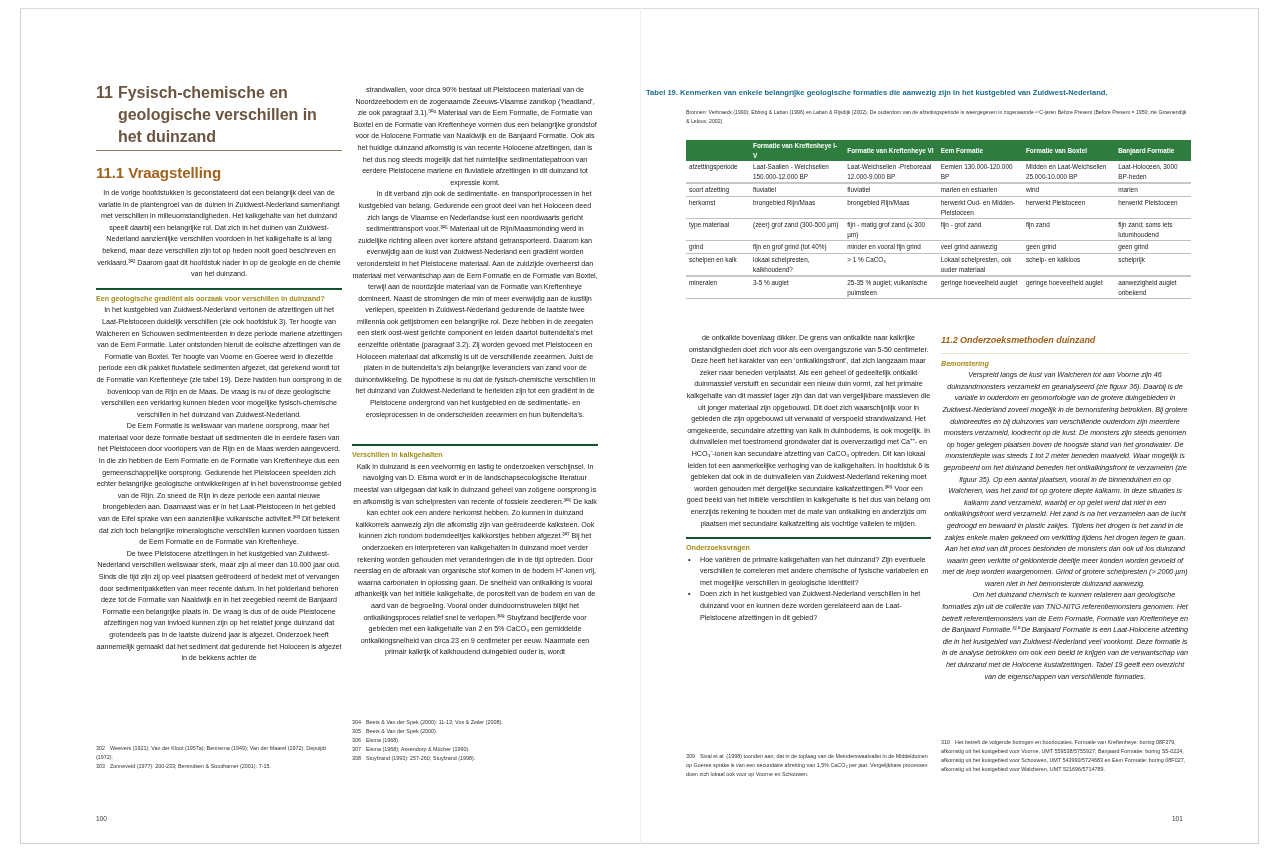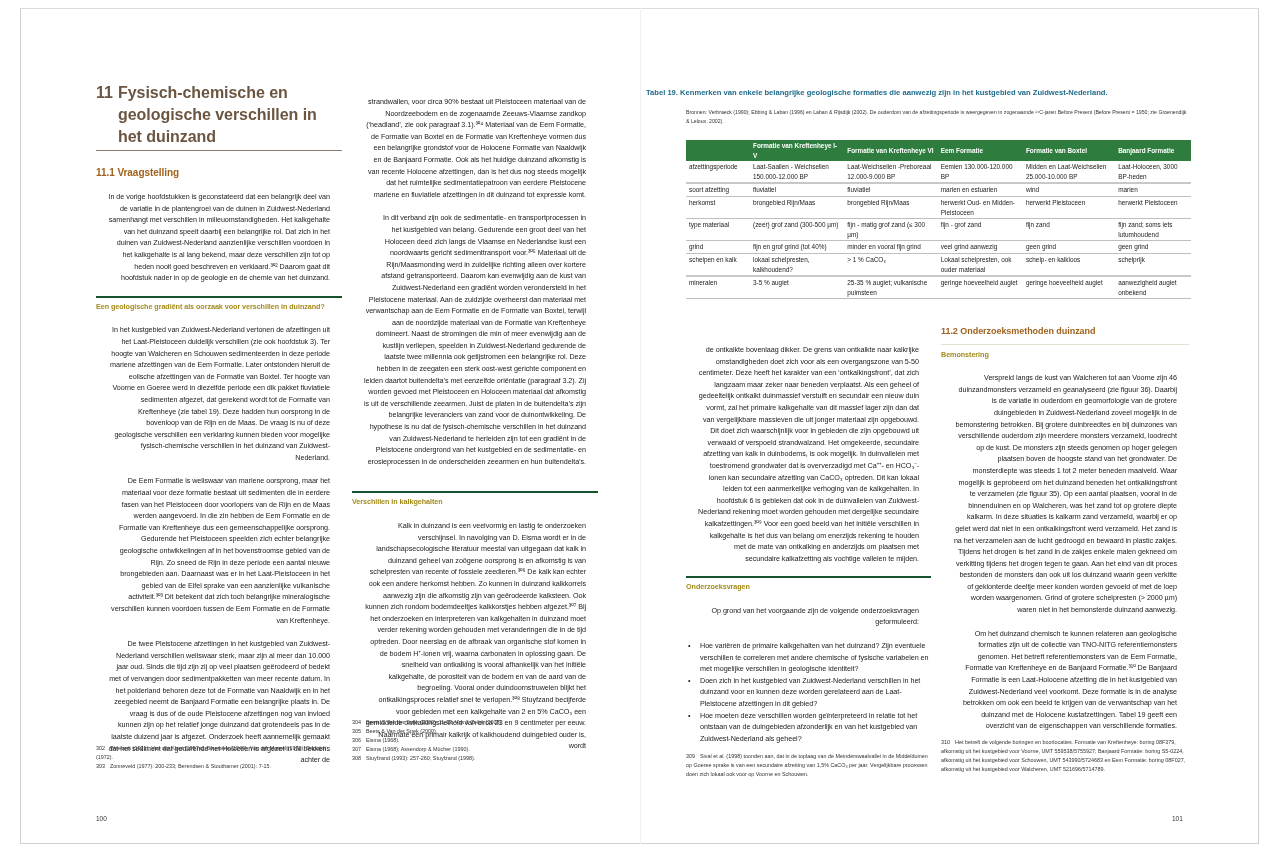--- a/index.html
+++ b/index.html
@@ -1,26 +1,26 @@
 <!DOCTYPE html>
 <html><head>
 <meta charset="utf-8">
 <style>
   html, body { margin: 0; padding: 0; background: #ffffff; }
   body { width: 1280px; height: 854px; position: relative; overflow: hidden; font-family: "Liberation Sans", sans-serif; color: #1a1a1a; }
   .spread { position: absolute; left: 20px; top: 8px; width: 1237px; height: 834px; border: 1px solid #d0d0d0; border-top: 1px solid #dcdcdc; background: #fff; }
   .gutter { position: absolute; left: 640px; top: 8px; width: 1px; height: 836px; background: #f0f0f0; }
   .col { position: absolute; font-size: 7.2px; line-height: 11.6px; letter-spacing: -0.05px; }
-  .col p { margin: 12px; text-align: right; }
+  .col p { margin: 0; text-align: center; }
   .col p.indent { text-indent: 18px; }
   .chap-title { font-size: 17px; font-weight: bold; color: #5e4b4b; margin: 0 0 18px 0; line-height: 20px; }
   .chap-title .letter { display: inline-block; width: 20px; }
   .sec-title { font-size: 16px; font-weight: bold; color: #6b5540; line-height: 22px; padding-left: 22px; text-indent: -22px; border-bottom: 1px solid #8a7a6a; padding-bottom: 2px; margin-bottom: 16px; }
   .sec-title .num { display: inline-block; width: 22px; text-indent: 0; }
-  .sub-title { font-size: 10px; font-weight: bold; color: #a0621c; margin: 0 0 8px 0; line-height: 12px; }
+  .sub-title { font-size: 15px; font-weight: bold; color: #a0621c; margin: 0 0 8px 0; line-height: 12px; }
   .box-head { font-weight: bold; color: #a38a1a; border-top: 2px solid #14532d; padding-top: 3px; margin-top: 6px; }
   .fn { font-size: 5.4px; line-height: 9px; color: #333; }
   .fn .fnnum { display: inline-block; width: 14px; }
   .fnblock { position: absolute; }
   .pagenum { position: absolute; font-size: 6.5px; color: #333; }
   .tbl-title { position: absolute; left: 646px; top: 88px; width: 510px; font-size: 7.6px; font-weight: bold; color: #1f6b8a; }
   .tbl-src { position: absolute; left: 686px; top: 108px; width: 505px; font-size: 5.2px; line-height: 9px; color: #333; }
   table.geo { position: absolute; left: 686px; top: 140px; width: 505px; border-collapse: collapse; font-size: 6.4px; line-height: 9.6px; }
   table.geo th { background: #2e7d3e; color: #fff; font-weight: bold; text-align: left; padding: 1px 3px; height: 12px; }
   table.geo td { padding: 1px 3px; vertical-align: top; border-bottom: 1px solid #bfbfbf; }
@@ -141,32 +141,30 @@
         <td>geringe hoeveelheid augiet</td>
         <td>geringe hoeveelheid augiet</td>
         <td>aanwezigheid augiet onbekend</td>
       </tr>
     </tbody>
 </table>
 
 <div class="col" style="left:686px; top:332px; width:245px;">
   <p>de ontkalkte bovenlaag dikker. De grens van ontkalkte naar kalkrijke omstandigheden doet zich voor als een overgangszone van 5-50 centimeter. Deze heeft het karakter van een ‘ontkalkingsfront’, dat zich langzaam maar zeker naar beneden verplaatst. Als een geheel of gedeeltelijk ontkalkt duinmassief verstuift en secundair een nieuw duin vormt, zal het primaire kalkgehalte van dit massief lager zijn dan dat van vergelijkbare massieven die uit jonger materiaal zijn opgebouwd. Dit doet zich waarschijnlijk voor in gebieden die zijn opgebouwd uit verwaaid of verspoeld strandwalzand. Het omgekeerde, secundaire afzetting van kalk in duinbodems, is ook mogelijk. In duinvalleien met toestromend grondwater dat is oververzadigd met Ca⁺⁺- en HCO₃⁻-ionen kan secundaire afzetting van CaCO₃ optreden. Dit kan lokaal leiden tot een aanmerkelijke verhoging van de kalkgehalten. In hoofdstuk 6 is gebleken dat ook in de duinvalleien van Zuidwest-Nederland rekening moet worden gehouden met dergelijke secundaire kalkafzettingen.³⁰⁹ Voor een goed beeld van het initiële verschillen in kalkgehalte is het dus van belang om enerzijds rekening te houden met de mate van ontkalking en anderzijds om plaatsen met secundaire kalkafzetting als vochtige valleien te mijden.</p>
   <div class="box-head" style="margin-top:8px;">Onderzoeksvragen</div>
-  <p>Op grond van het voorgaande zijn de volgende onderzoeksvragen geformuleerd:</p>
   <ul class="q">
     <li>Hoe variëren de primaire kalkgehalten van het duinzand? Zijn eventuele verschillen te correleren met andere chemische of fysische variabelen en met mogelijke verschillen in geologische identiteit?</li>
     <li>Doen zich in het kustgebied van Zuidwest-Nederland verschillen in het duinzand voor en kunnen deze worden gerelateerd aan de Laat-Pleistocene afzettingen in dit gebied?</li>
-    <li>Hoe moeten deze verschillen worden geïnterpreteerd in relatie tot het ontstaan van de duingebieden afzonderlijk en van het kustgebied van Zuidwest-Nederland als geheel?</li>
   </ul>
 </div>
 <div class="fnblock" style="left:686px; top:752px; width:245px;">
   <div class="fn"><span class="fnnum">309</span><span>Sival et al. (1998) toonden aan, dat in de toplaag van de Meinderswaalvallei in de Middelduinen op Goeree sprake is van een secundaire afzetting van 1,5% CaCO₃ per jaar. Vergelijkbare processen doen zich lokaal ook voor op Voorne en Schouwen.</span></div>
 </div>
 
-<div class="col" style="left:941px; top:326px; width:248px;">
+<div class="col" style="left:941px; top:335px; width:248px;font-style:italic;">
   <div class="right-sec">
     <span>11.2</span>
     <span>Onderzoeksmethoden duinzand</span>
   </div>
   <div class="box-head" style="border-top:none; margin-top:0; padding-top:0;">Bemonstering</div>
   <p>Verspreid langs de kust van Walcheren tot aan Voorne zijn 46 duinzandmonsters verzameld en geanalyseerd (zie figuur 36). Daarbij is de variatie in ouderdom en geomorfologie van de grotere duingebieden in Zuidwest-Nederland zoveel mogelijk in de bemonstering betrokken. Bij grotere duinbreedtes en bij duinzones van verschillende ouderdom zijn meerdere monsters verzameld, loodrecht op de kust. De monsters zijn steeds genomen op hoger gelegen plaatsen boven de hoogste stand van het grondwater. De monsterdiepte was steeds 1 tot 2 meter beneden maaiveld. Waar mogelijk is geprobeerd om het duinzand beneden het ontkalkingsfront te verzamelen (zie figuur 35). Op een aantal plaatsen, vooral in de binnenduinen en op Walcheren, was het zand tot op grotere diepte kalkarm. In deze situaties is kalkarm zand verzameld, waarbij er op gelet werd dat niet in een ontkalkingsfront werd verzameld. Het zand is na het verzamelen aan de lucht gedroogd en bewaard in plastic zakjes. Tijdens het drogen is het zand in de zakjes enkele malen gekneed om verkitting tijdens het drogen tegen te gaan. Aan het eind van dit proces bestonden de monsters dan ook uit los duinzand waarin geen verkitte of geklonterde deeltje meer konden worden gevoeld of met de loep worden waargenomen. Grind of grotere schelpresten (&gt; 2000 µm) waren niet in het bemonsterde duinzand aanwezig.</p>
   <p class="indent">Om het duinzand chemisch te kunnen relateren aan geologische formaties zijn uit de collectie van TNO-NITG referentiemonsters genomen. Het betreft referentiemonsters van de Eem Formatie, Formatie van Kreftenheye en de Banjaard Formatie.³¹⁰ De Banjaard Formatie is een Laat-Holocene afzetting die in het kustgebied van Zuidwest-Nederland veel voorkomt. Deze formatie is in de analyse betrokken om ook een beeld te krijgen van de verwantschap van het duinzand met de Holocene kustafzettingen. Tabel 19 geeft een overzicht van de eigenschappen van verschillende formaties.</p>
 </div>
 <div class="fnblock" style="left:941px; top:738px; width:248px;">
   <div class="fn"><span class="fnnum">310</span><span>Het betreft de volgende boringen en boorlocaties. Formatie van Kreftenheye: boring 08F379, afkomstig uit het kustgebied voor Voorne, UMT 559538/5755927; Banjaard Formatie: boring S5-0224, afkomstig uit het kustgebied voor Schouwen, UMT 543990/5724683 en Eem Formatie: boring 08F027, afkomstig uit het kustgebied voor Walcheren, UMT 521696/5714789.</span></div>

